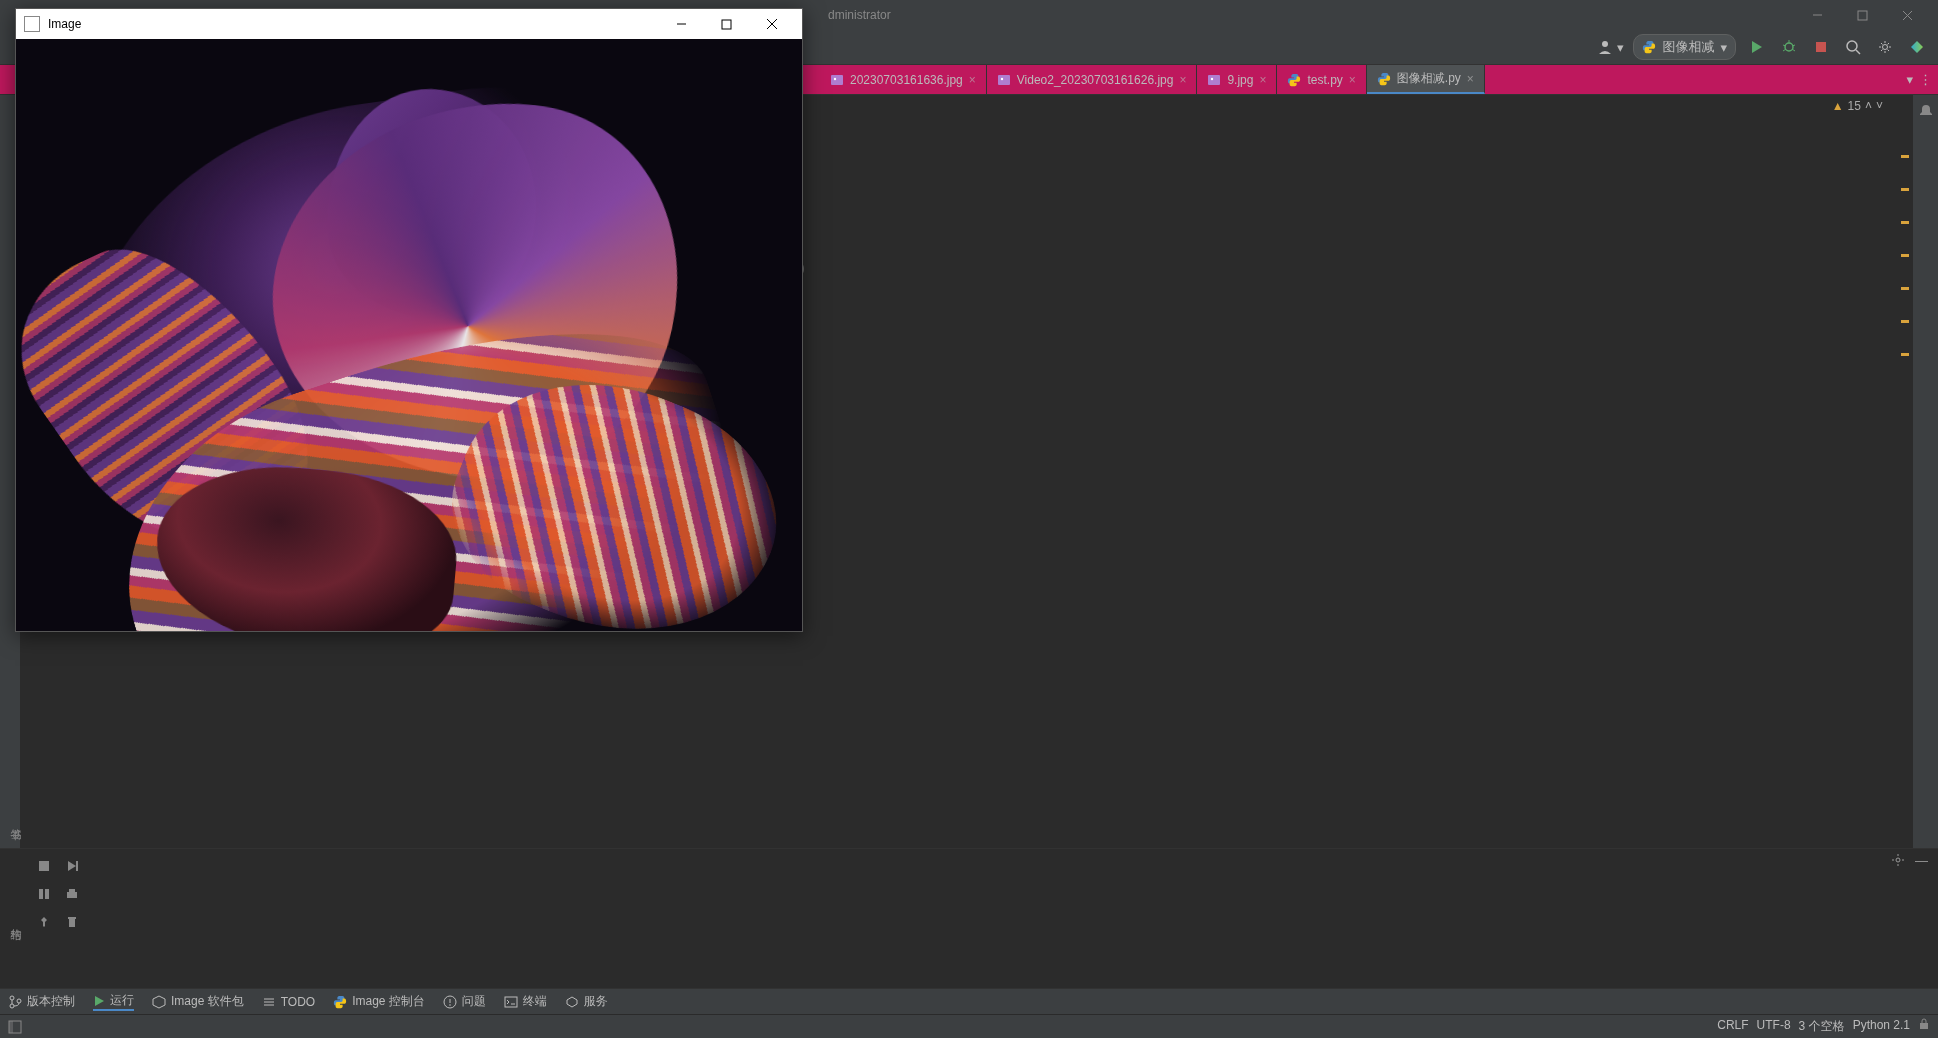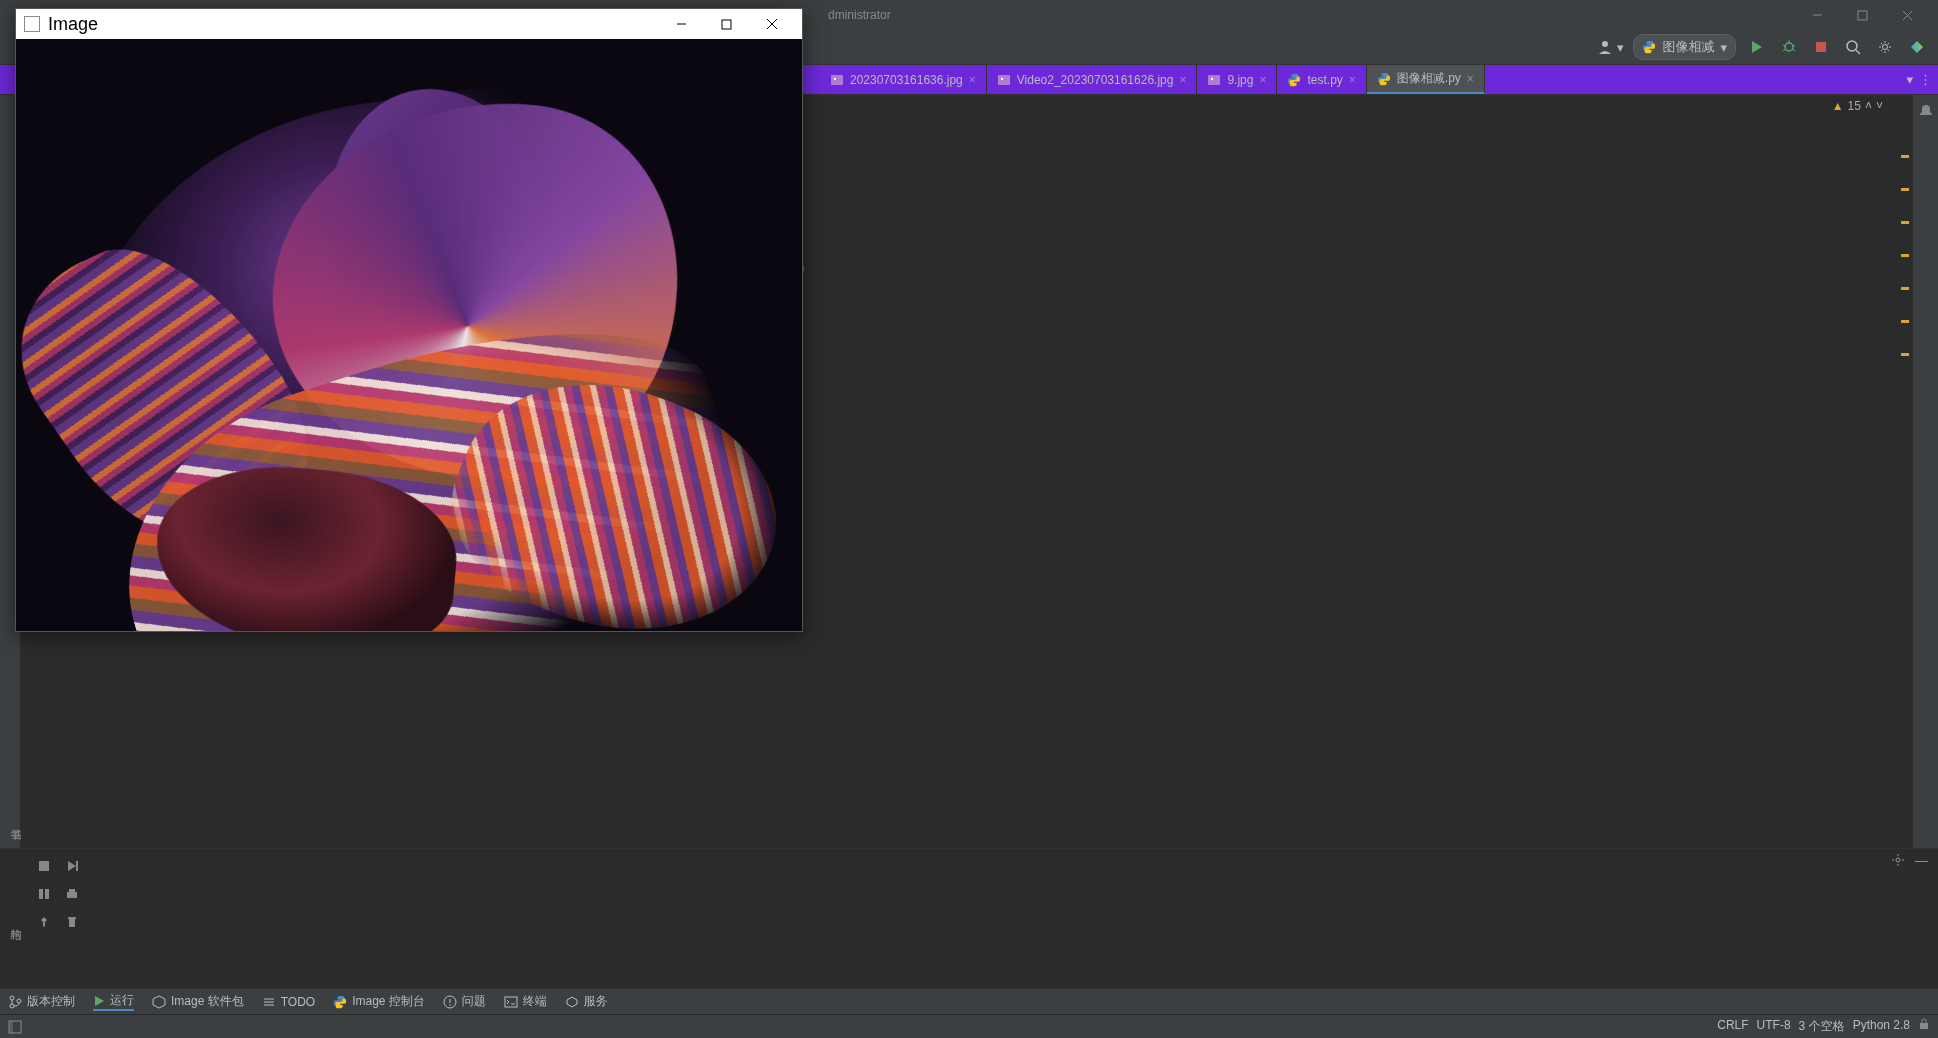--- a/index.html
+++ b/index.html
@@ -10,21 +10,21 @@
 .titlebar { height: 30px; background: #3c3f41; display: flex; align-items: center; padding: 0 8px; color: #888; font-size: 12px; }
 .titlebar .title { flex: 1; padding-left: 820px; }
 .titlebar .winbtn { width: 45px; height: 30px; display: flex; align-items: center; justify-content: center; cursor: pointer; }
 
 .toolbar { height: 35px; background: #3c3f41; border-bottom: 1px solid #323232; display: flex; align-items: center; justify-content: flex-end; padding: 0 10px; gap: 10px; }
 .toolbar .account { color: #bbb; display: flex; align-items: center; gap: 4px; cursor: pointer; }
 .toolbar .runcfg { background: #4c5052; border: 1px solid #5e6060; border-radius: 10px; padding: 3px 8px; display: flex; align-items: center; gap: 6px; cursor: pointer; }
 .toolbar .runcfg .pyicon { width: 14px; height: 14px; }
 .toolbar .tbtn { width: 22px; height: 22px; display: flex; align-items: center; justify-content: center; cursor: pointer; }
 
-.tabs { height: 30px; background: #6d28d9; display: flex; align-items: stretch; padding-left: 820px; border-bottom: 1px solid #323232; }
+.tabs { height: 30px; background: #be185d; display: flex; align-items: stretch; padding-left: 820px; border-bottom: 1px solid #323232; }
 .tabs .tab { display: flex; align-items: center; gap: 6px; padding: 0 10px; border-right: 1px solid #323232; cursor: pointer; font-size: 12px; color: #bbb; }
 .tabs .tab.active { background: #4e5254; border-bottom: 2px solid #4a88c7; }
 .tabs .tab .close { opacity: 0.6; cursor: pointer; }
 .tabs .tabctl { display: flex; align-items: center; padding: 0 6px; gap: 6px; margin-left: auto; }
 
 .editor-area { flex: 1; display: flex; background: #2b2b2b; position: relative; }
 .leftgutter { width: 20px; background: #3c3f41; }
 .rightstripe { width: 25px; background: #3c3f41; display: flex; flex-direction: column; align-items: center; }
 .rightstripe .bell { margin-top: 8px; color: #888; }
 .mainpane { flex: 1; position: relative; }
@@ -47,21 +47,21 @@
 
 .statusbar { height: 24px; background: #3c3f41; border-top: 1px solid #2a2a2a; display: flex; align-items: center; padding: 0 8px; font-size: 12px; }
 .statusbar .left { flex: 1; display: flex; align-items: center; gap: 6px; }
 .statusbar .right { display: flex; gap: 8px; }
 
 .side-vertical { position: absolute; left: 3px; top: 820px; width: 20px; color: #888; font-size: 11px; writing-mode: vertical-rl; }
 .side-vertical2 { position: absolute; left: 3px; top: 920px; width: 20px; color: #888; font-size: 11px; writing-mode: vertical-rl; }
 
 
 .popup { position: absolute; left: 15px; top: 8px; width: 788px; height: 624px; background: #fff; border: 1px solid #555; box-shadow: 0 4px 20px rgba(0,0,0,0.5); display: flex; flex-direction: column; }
-.popup .ptitle { height: 30px; background: #fff; display: flex; align-items: center; padding: 0 8px; font-size: 18px; color: #000; }
+.popup .ptitle { height: 30px; background: #fff; display: flex; align-items: center; padding: 0 8px; font-size: 12px; color: #000; }
 .popup .ptitle .picon { width: 16px; height: 16px; margin-right: 8px; border: 1px solid #888; }
 .popup .ptitle .ptext { flex: 1; }
 .popup .ptitle .pbtn { width: 45px; height: 28px; display: flex; align-items: center; justify-content: center; cursor: pointer; }
 .popup .pbody { flex: 1; background: #0a0710; position: relative; overflow: hidden; }
 
 
 .art { position: absolute; inset: 0; }
 .swirl { position: absolute; border-radius: 50% 40% 45% 55% / 55% 50% 45% 50%; filter: blur(0.5px); }
 .s1 { left: 60px; top: 60px; width: 680px; height: 530px; background: radial-gradient(ellipse at 40% 30%, #6b3d8f 0%, #3d1e55 20%, transparent 45%); transform: rotate(-8deg); }
 .s2 { left: 260px; top: 60px; width: 400px; height: 380px; background: conic-gradient(from 40deg at 50% 60%, #8b4aa8, #e87a3c, #f2f2f2, #b23a6e, #5a2d7a, #8b4aa8); border-radius: 55% 45% 40% 60% / 50% 55% 45% 50%; transform: rotate(12deg) skewY(-6deg); opacity: 0.95; }
@@ -365,21 +365,21 @@
           <svg width="14" height="14">
             <rect x="1" y="1" width="12" height="12" fill="none" stroke="#888"></rect>
             <rect x="1" y="1" width="4" height="12" fill="#888" opacity="0.4"></rect>
           </svg>
         </span>
     </div>
     <div class="right">
       <span>CRLF</span>
       <span>UTF-8</span>
       <span>3 个空格</span>
-      <span>Python 2.8</span>
+      <span>Python 2.1</span>
       <span>
           <svg width="12" height="12">
             <rect x="2" y="5" width="8" height="6" fill="#888"></rect>
             <path d="M4 5V3a2 2 0 1 1 4 0v2" fill="none" stroke="#888"></path>
           </svg>
         </span>
     </div>
   </div>
 
   <div class="side-vertical"><span>书签</span></div>

